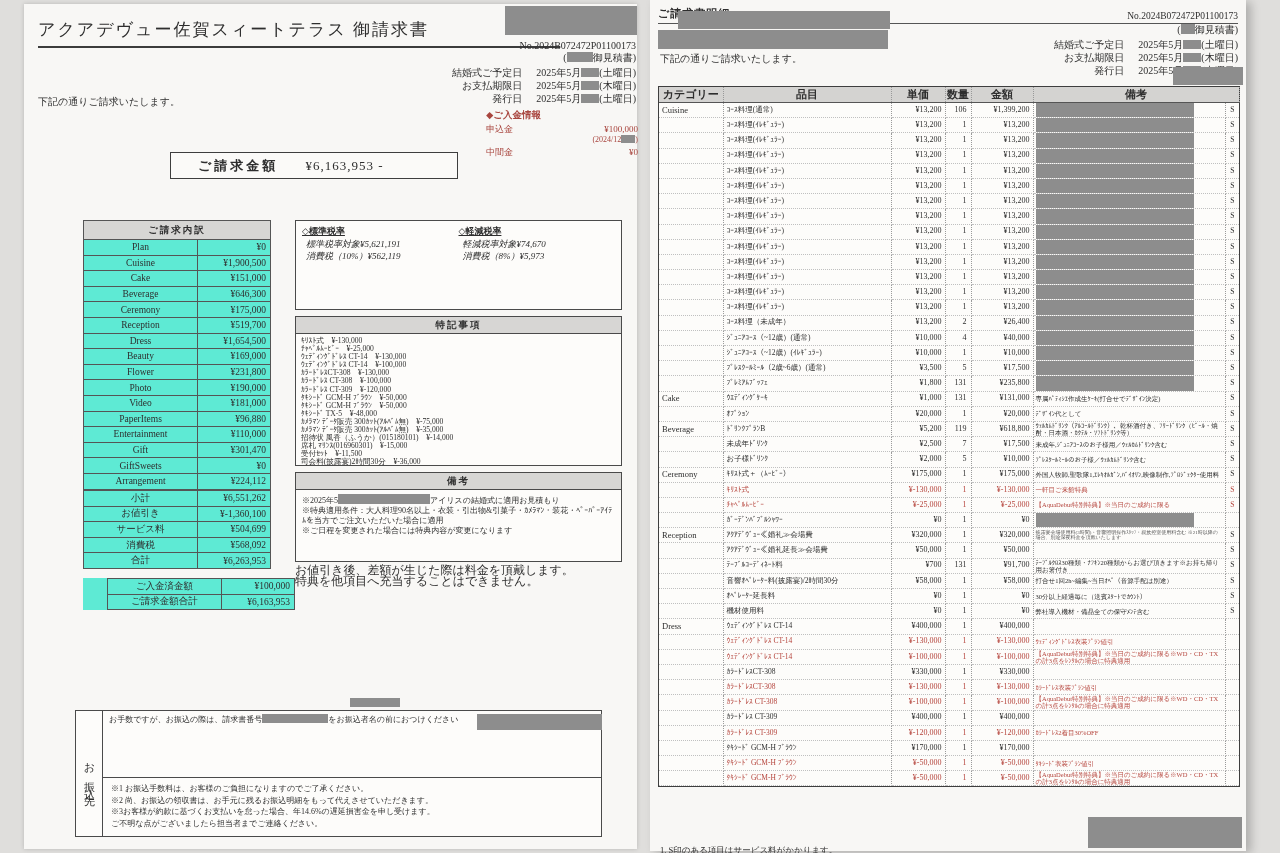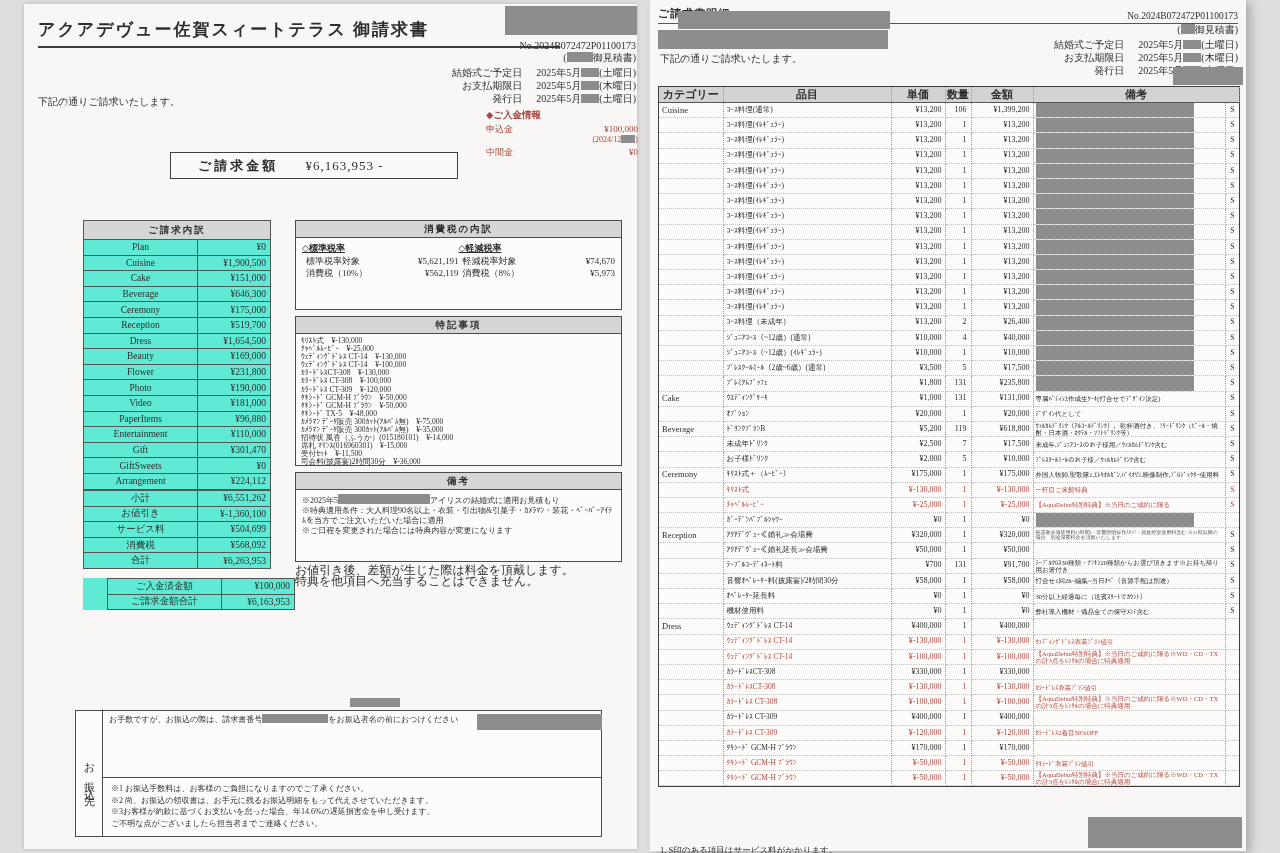--- a/index.html
+++ b/index.html
@@ -4,21 +4,21 @@
 <style>
   html,body{margin:0;padding:0;width:1280px;height:853px;background:#dfdedc;overflow:hidden;
     font-family:"Liberation Serif","DejaVu Serif",serif;color:#2e2e2e;}
   .page{position:absolute;background:#f8f7f5;}
   #page-left{left:24px;top:4px;width:613px;height:845px;box-shadow:0 0 4px rgba(0,0,0,.18);}
   #page-right{left:650px;top:0;width:596px;height:851px;box-shadow:5px 2px 9px rgba(0,0,0,.22);}
   .redact{position:absolute;background:#8d8d8d;}
   .chip{display:inline-block;background:#8d8d8d;vertical-align:-1px;}
 
   
-  .lp-title{position:absolute;left:14px;top:14px;width:522px;font-size:17px;font-weight:bold;
+  .lp-title{position:absolute;left:14px;top:14px;width:522px;font-size:17px;font-weight:normal;
     letter-spacing:2px;border-bottom:2px solid #3c3c3c;padding-bottom:5px;}
   .lp-topright{position:absolute;right:1px;top:36px;text-align:right;font-size:10px;line-height:12px;}
   .date-rows{margin-top:2px;}
   .date-row{display:flex;justify-content:flex-end;font-size:10px;line-height:13px;}
   .date-row .dl{margin-right:14px;}
   .date-row .chip{width:18px;height:9px;}
   .lp-intro{position:absolute;left:14px;top:91px;font-size:10px;}
   .payinfo{position:absolute;left:462px;top:105px;width:152px;font-size:9px;color:#a8453e;}
   .payinfo .ph{font-weight:bold;font-size:9.5px;margin-bottom:2px;}
   .prow{display:flex;justify-content:space-between;line-height:11px;}
@@ -38,21 +38,21 @@
   #tb-breakdown{left:59px;top:216px;width:188px;}
   #tb-totals{left:59px;top:486px;width:188px;}
   #tb-paid{left:59px;top:574px;width:188px;padding-left:24px;}
   .rbox{position:absolute;left:271px;width:325px;border:1px solid #4a4a4a;background:#fdfcfa;}
   .rbox .bh{background:#d7d6d4;border-bottom:1px solid #4a4a4a;text-align:center;font-size:9.5px;
     font-weight:bold;letter-spacing:2px;height:16px;line-height:16px;}
   #box-tax{top:216px;height:88px;}
   .taxcols{display:flex;padding:4px 6px;font-size:9px;}
   .taxcol{width:50%;}
   .taxcol .th2{text-decoration:underline;font-weight:bold;margin-bottom:1px;}
-  .taxrow{display:flex;justify-content:space-between;line-height:11.5px;padding-left:4px;}
+  .taxrow{display:flex;line-height:11.5px;padding-left:4px;font-style:italic;}
   #box-tokki{top:312px;height:148px;}
   #tokki-lines{padding:3px 5px;font-size:7.6px;line-height:8.1px;letter-spacing:0;}
   #box-biko{top:468px;height:88px;}
   #biko-lines{padding:4px 6px;font-size:8px;line-height:10px;position:relative;}
   #biko-lines .chip{width:92px;height:10px;}
   .afterbiko{position:absolute;left:271px;top:561px;font-size:12px;line-height:11px;}
   .bankbox{position:absolute;left:51px;top:706px;width:525px;height:125px;border:1px solid #4a4a4a;
     background:#fdfcfa;display:flex;}
   .bankside{width:26px;border-right:1px solid #4a4a4a;display:flex;align-items:center;justify-content:center;}
   .bankside span{writing-mode:vertical-rl;font-size:11px;letter-spacing:6px;}
@@ -259,21 +259,20 @@
           </tr>
           <tr>
             <td class="k">ご請求金額合計</td>
             <td class="v">¥6,163,953</td>
           </tr>
         </tbody>
       </table>
   </div>
 
   <div class="rbox" id="box-tax">
-    <div class="bh">消費税の内訳</div>
     <div class="taxcols">
       <div class="taxcol" id="tax-std">
         <div class="th2">◇標準税率</div>
       <div class="taxrow">
             <span>標準税率対象</span>
             <span>¥5,621,191</span>
           </div>
           <div class="taxrow">
             <span>消費税（10%）</span>
             <span>¥562,119</span>

